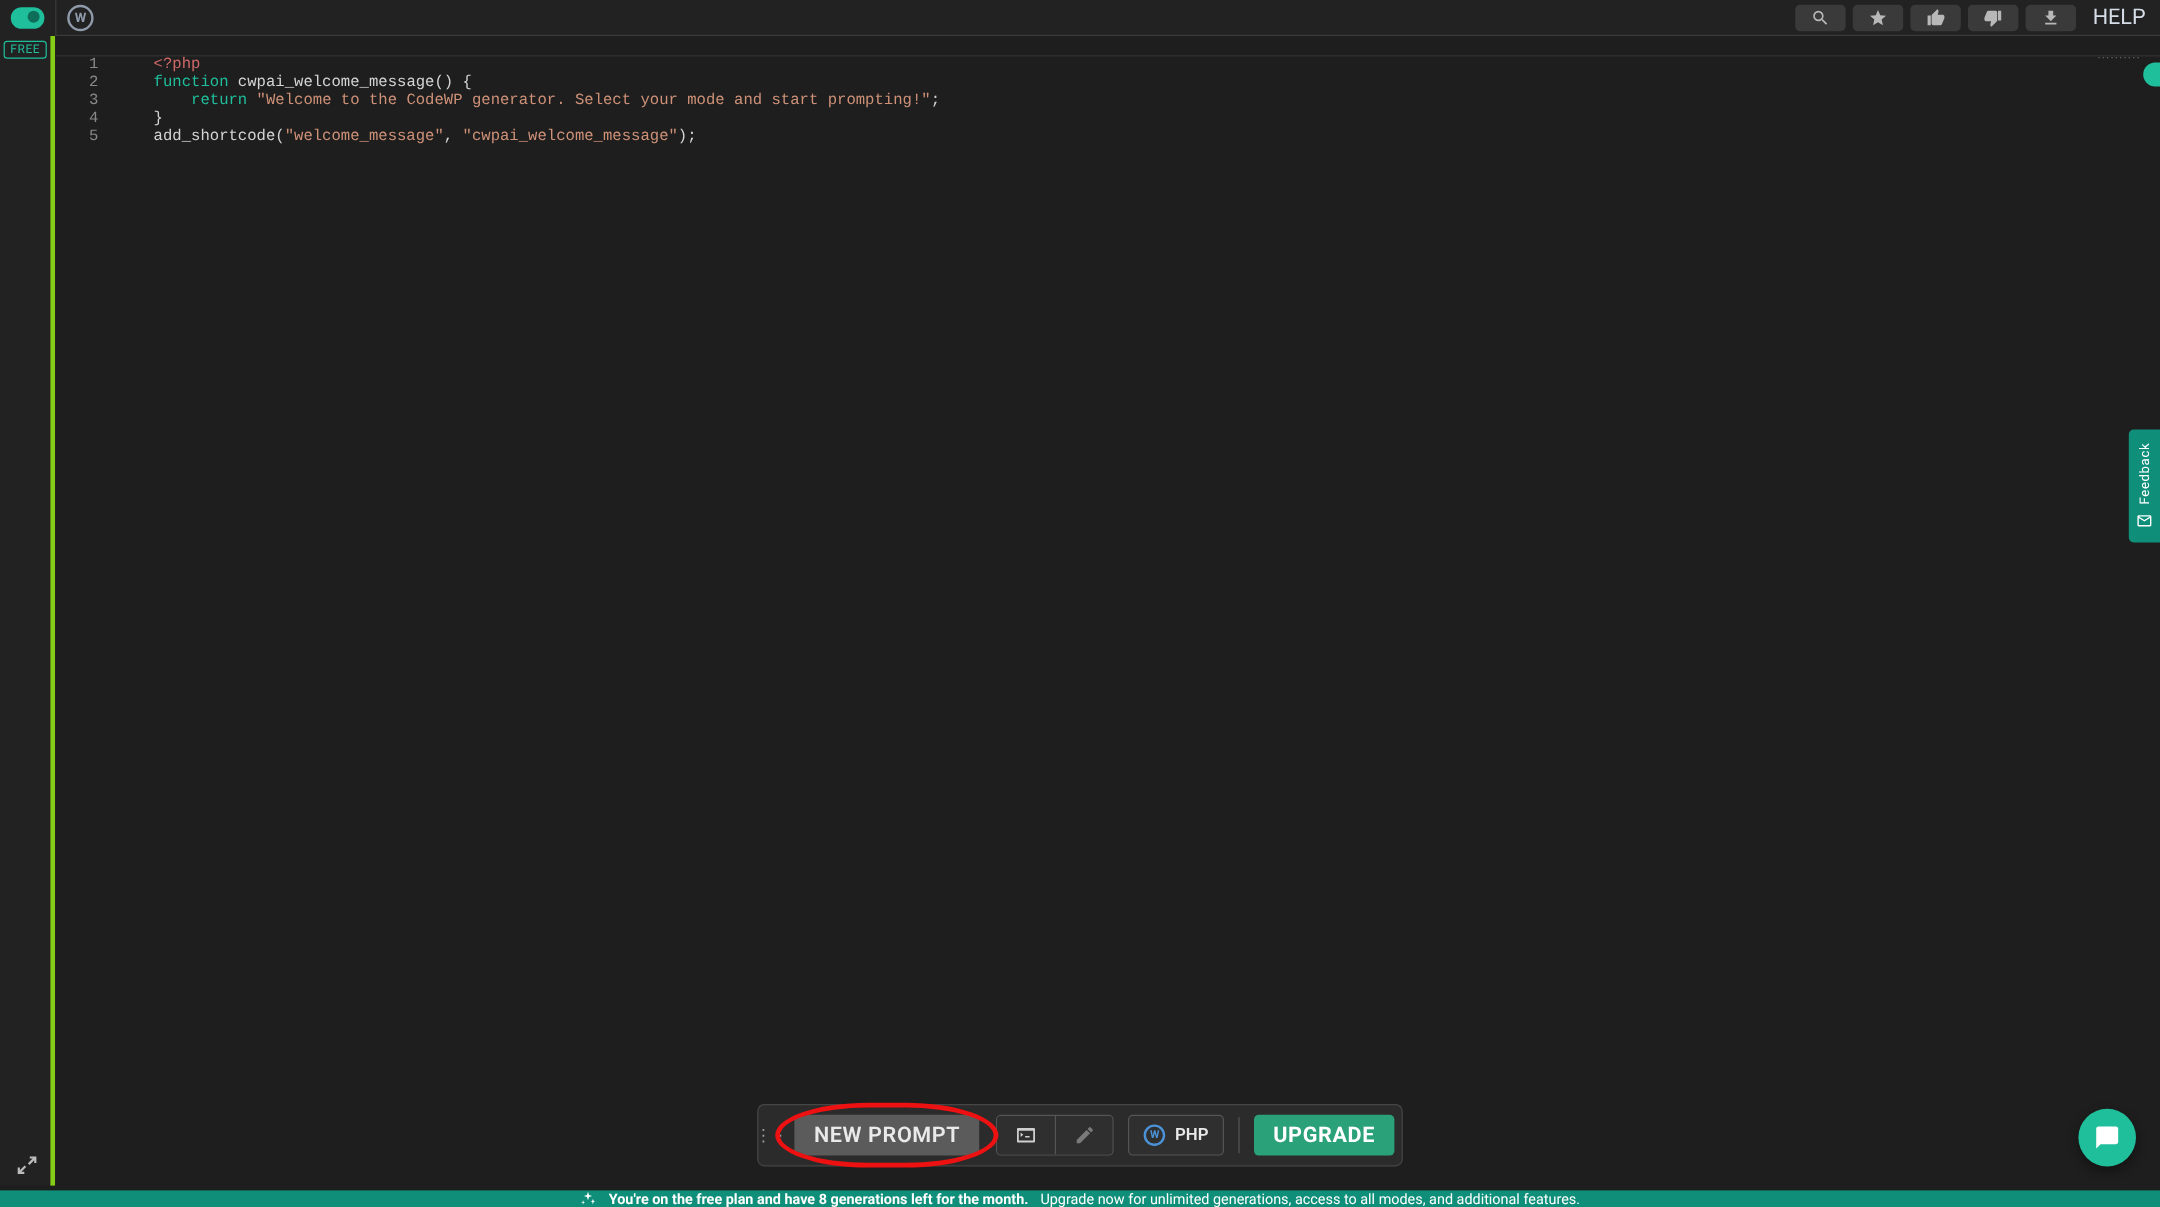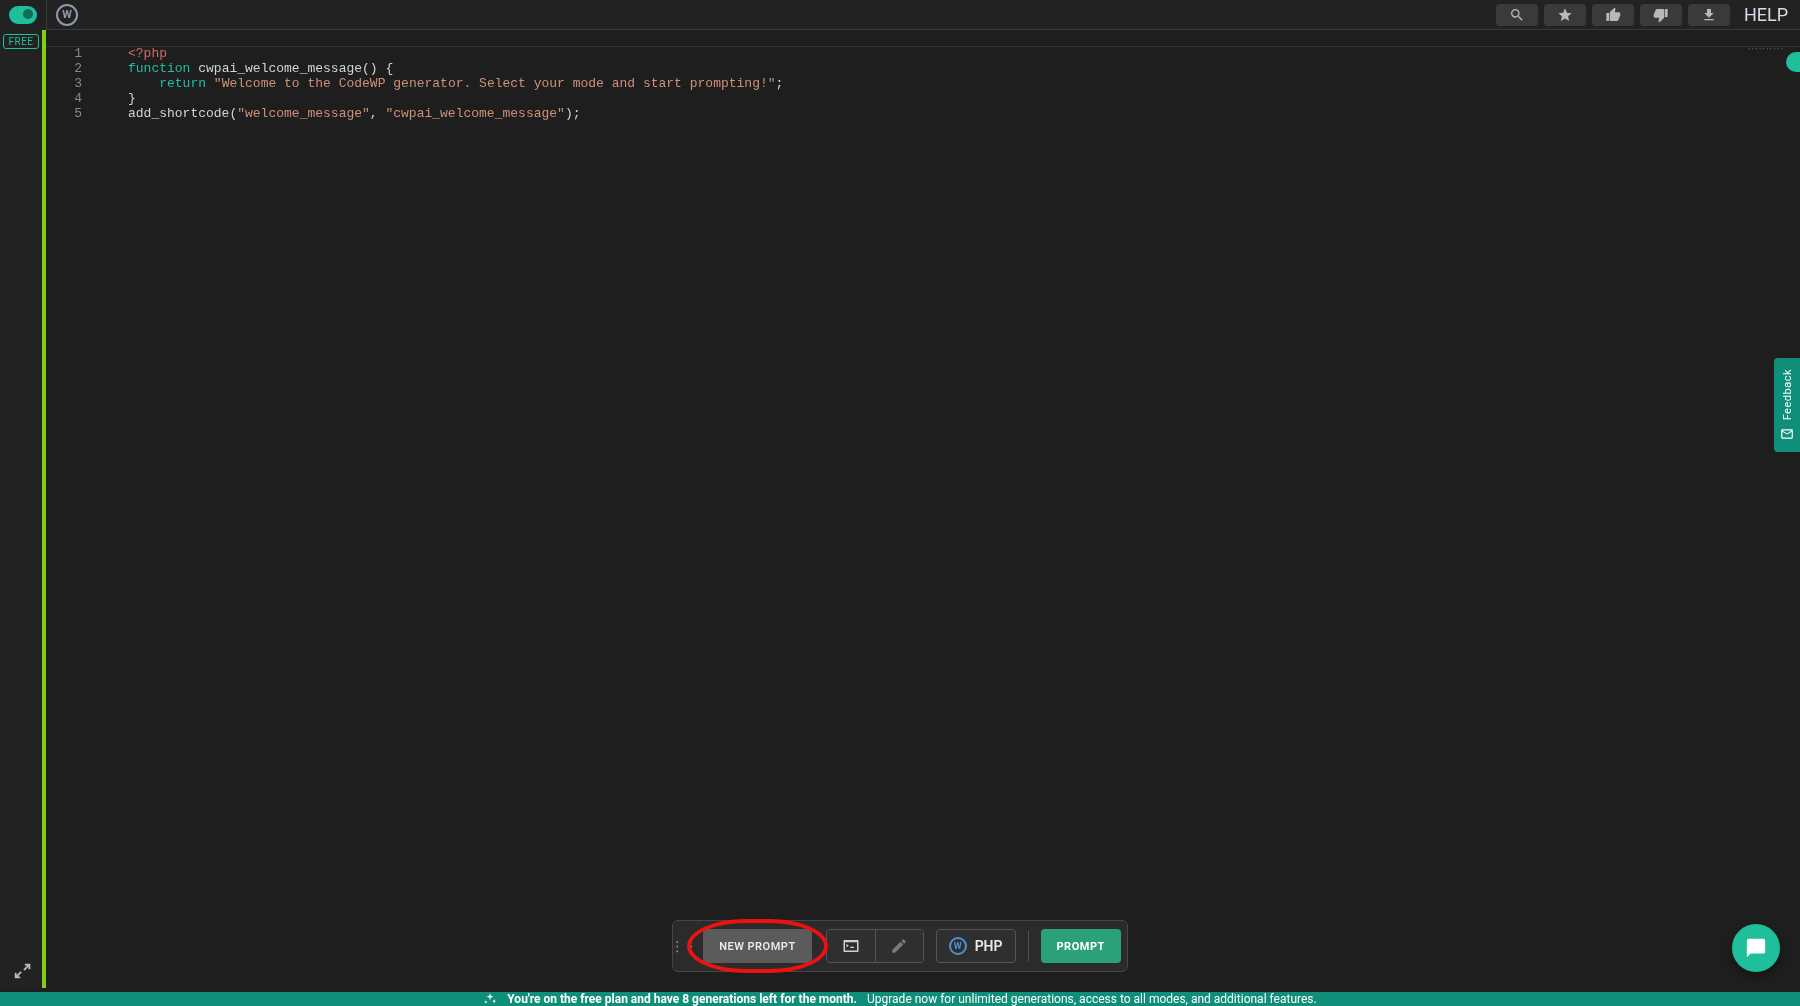--- a/index.html
+++ b/index.html
@@ -202,21 +202,21 @@
     border-radius:50%/60%;
     pointer-events:none;
   }
   .btn{
     height:34px;
     background:#4a4a4a;
     color:#eaeaea;
     border-radius:4px;
     display:flex; align-items:center; justify-content:center;
     padding:0 16px;
-    font-size:11px;
+    font-size:18px;
     font-weight:600;
     cursor:pointer;
   }
   .btn.new-prompt{ background:#5b5b5b; letter-spacing:0.5px; }
   .seg{
     display:flex;
     border:1px solid #555;
     border-radius:4px;
     overflow:hidden;
     height:34px;
@@ -372,21 +372,21 @@
         <svg viewBox="0 0 24 24">
             <path d="M3 17.25V21h3.75L17.81 9.94l-3.75-3.75L3 17.25zM20.71 7.04a1 1 0 000-1.41l-2.34-2.34a1 1 0 00-1.41 0l-1.83 1.83 3.75 3.75 1.83-1.83z"></path>
           </svg>
       </div>
     </div>
     <div class="mode-pill">
       <span class="wp-mini">W</span>
       <span>PHP</span>
     </div>
     <div class="vline"></div>
-    <div class="btn upgrade-btn">PROMPT</div>
+    <div class="btn upgrade-btn">UPGRADE</div>
   </div>
 </div>
 
 <div class="chat-fab">
   <svg viewBox="0 0 24 24">
       <path d="M20 2H4c-1.1 0-2 .9-2 2v18l4-4h14c1.1 0 2-.9 2-2V4c0-1.1-.9-2-2-2z"></path>
     </svg>
 </div>
 
 <div class="banner">

